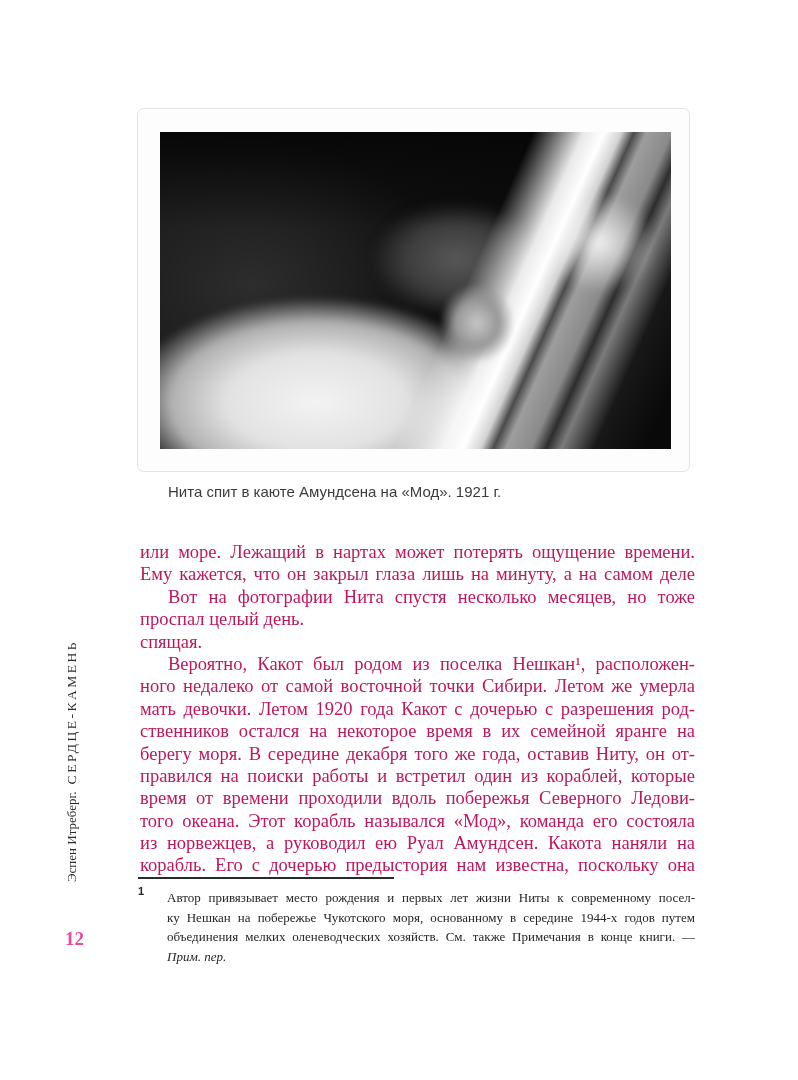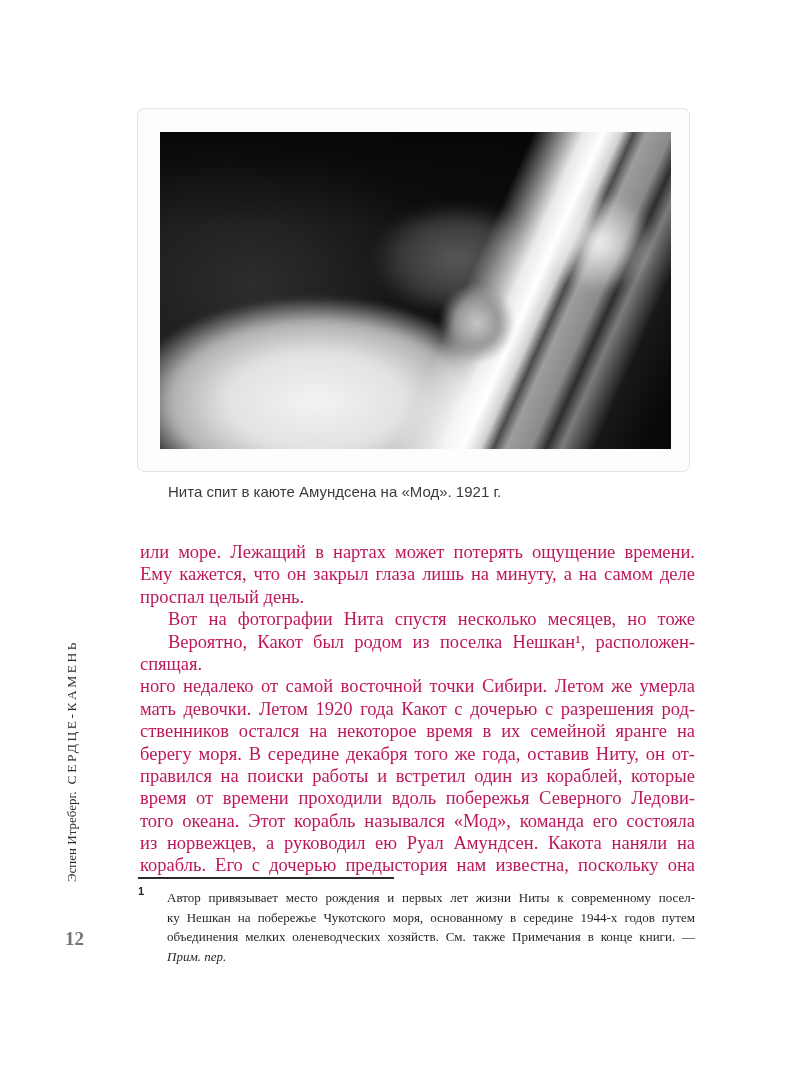--- a/index.html
+++ b/index.html
@@ -43,21 +43,21 @@
   .footnote{position:absolute;left:167px;top:888px;width:528px;
     font-family:Liberation Serif, serif;font-size:13px;line-height:19.5px;color:#262626;}
   .fnline{height:19.5px;text-align:justify;text-align-last:justify;}
   .fnline.end{text-align-last:left;font-style:italic;}
 
   
   .margin-title{position:absolute;left:64px;top:882px;transform-origin:0 0;transform:rotate(-90deg);
     white-space:nowrap;font-family:"Liberation Serif","DejaVu Serif",serif;font-size:13px;color:#2e2e2e;}
   .margin-title .caps{font-size:13.5px;letter-spacing:2.5px;margin-left:7px;}
   .page-number{position:absolute;left:65px;top:928px;
-    font-family:"Liberation Serif","DejaVu Serif",serif;font-size:19px;font-weight:bold;color:#737373;}
+    font-family:"Liberation Serif","DejaVu Serif",serif;font-size:19px;font-weight:bold;color:#ec4899;}
 </style>
 </head>
 <body>
 
 <div class="page">
 
   <div class="figure-frame">
     <div class="photo">
       <div class="ph-base"></div>
       <div class="ph-pillow"></div>
@@ -67,24 +67,24 @@
       <div class="ph-glow"></div>
       <div class="ph-face"></div>
     </div>
   </div>
 
   <div class="caption">Нита спит в каюте Амундсена на «Мод». 1921 г.</div>
 
   <div class="body-text">
     <div class="bline">или море. Лежащий в нартах может потерять ощущение времени.</div>
     <div class="bline">Ему кажется, что он закрыл глаза лишь на минуту, а на самом деле</div>
+    <div class="bline ind">Вот на фотографии Нита спустя несколько месяцев, но тоже</div>
     <div class="bline end">проспал целый день.</div>
-    <div class="bline ind">Вот на фотографии Нита спустя несколько месяцев, но тоже</div>
+    <div class="bline end">спящая.</div>
     <div class="bline ind">Вероятно, Какот был родом из поселка Нешкан¹, расположен-</div>
-    <div class="bline end">спящая.</div>
     <div class="bline">ного недалеко от самой восточной точки Сибири. Летом же умерла</div>
     <div class="bline">мать девочки. Летом 1920 года Какот с дочерью с разрешения род-</div>
     <div class="bline">ственников остался на некоторое время в их семейной яранге на</div>
     <div class="bline">берегу моря. В середине декабря того же года, оставив Ниту, он от-</div>
     <div class="bline">правился на поиски работы и встретил один из кораблей, которые</div>
     <div class="bline">время от времени проходили вдоль побережья Северного Ледови-</div>
     <div class="bline">того океана. Этот корабль назывался «Мод», команда его состояла</div>
     <div class="bline">из норвежцев, а руководил ею Руал Амундсен. Какота наняли на</div>
     <div class="bline">корабль. Его с дочерью предыстория нам известна, поскольку она</div>
   </div>

